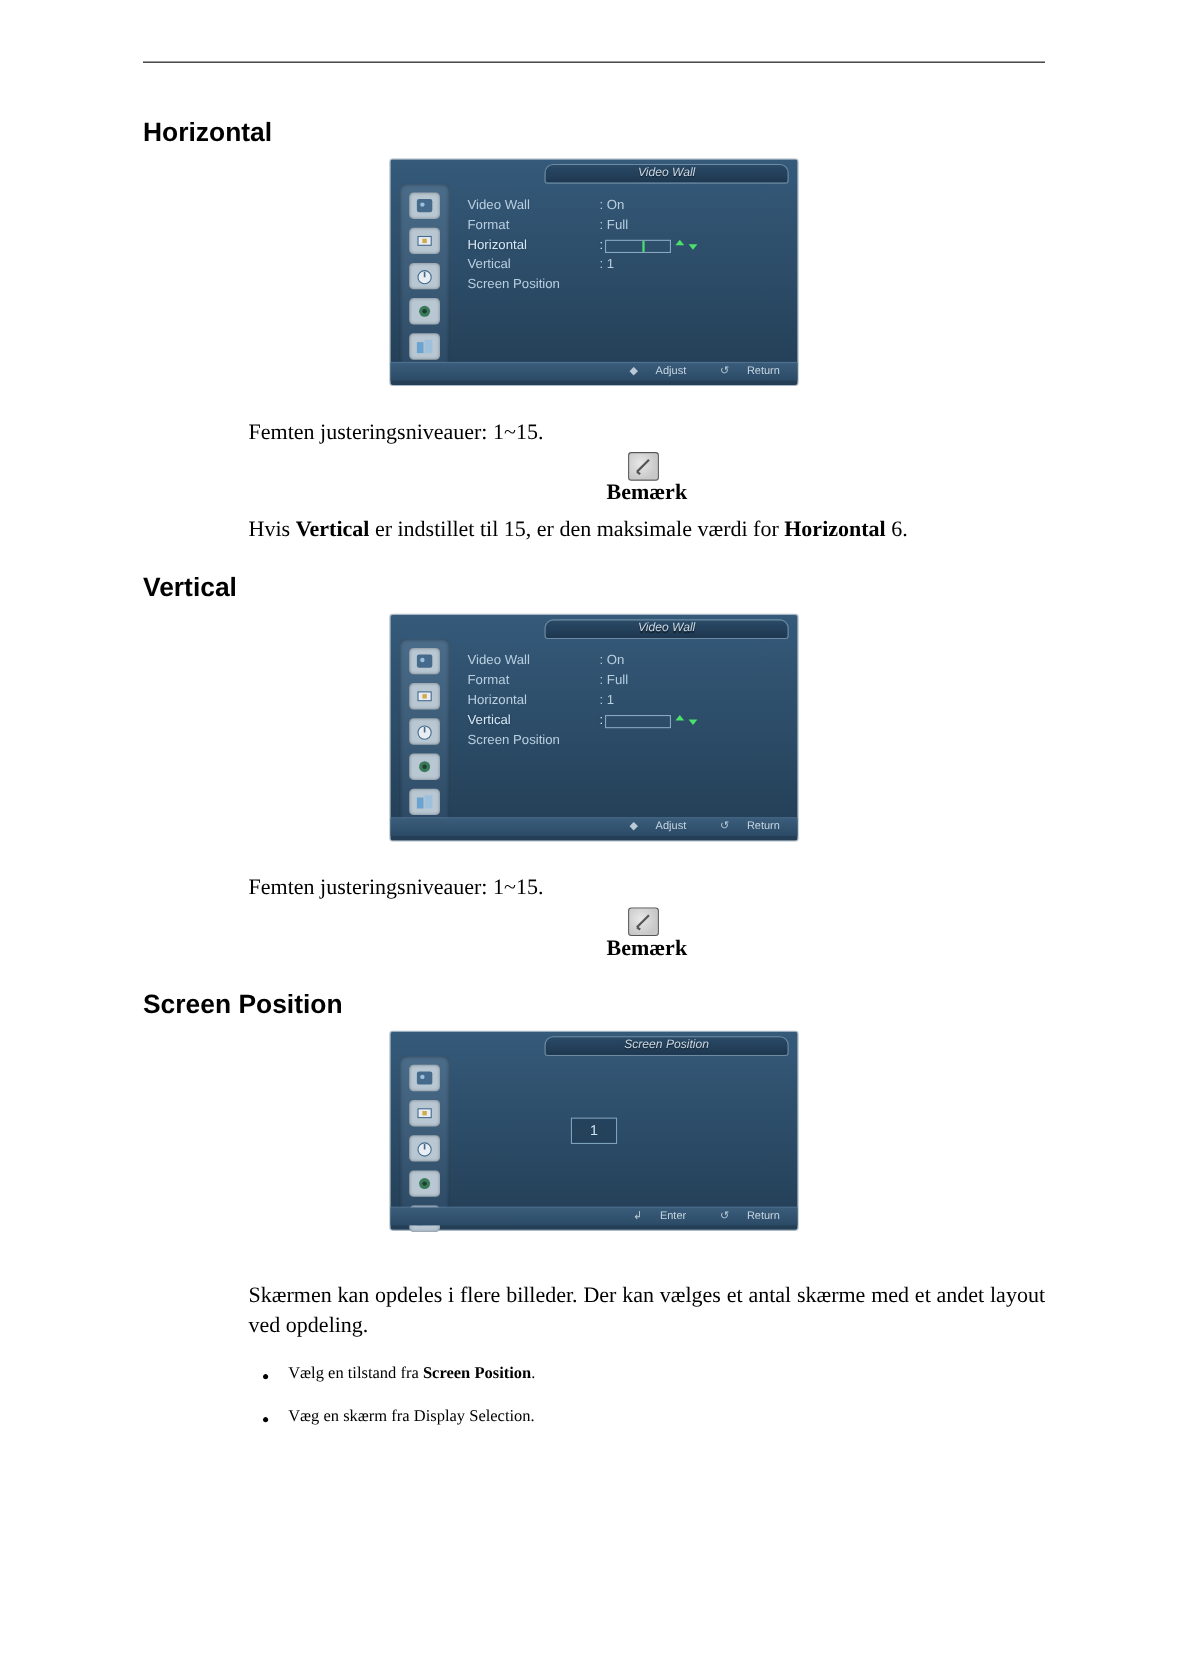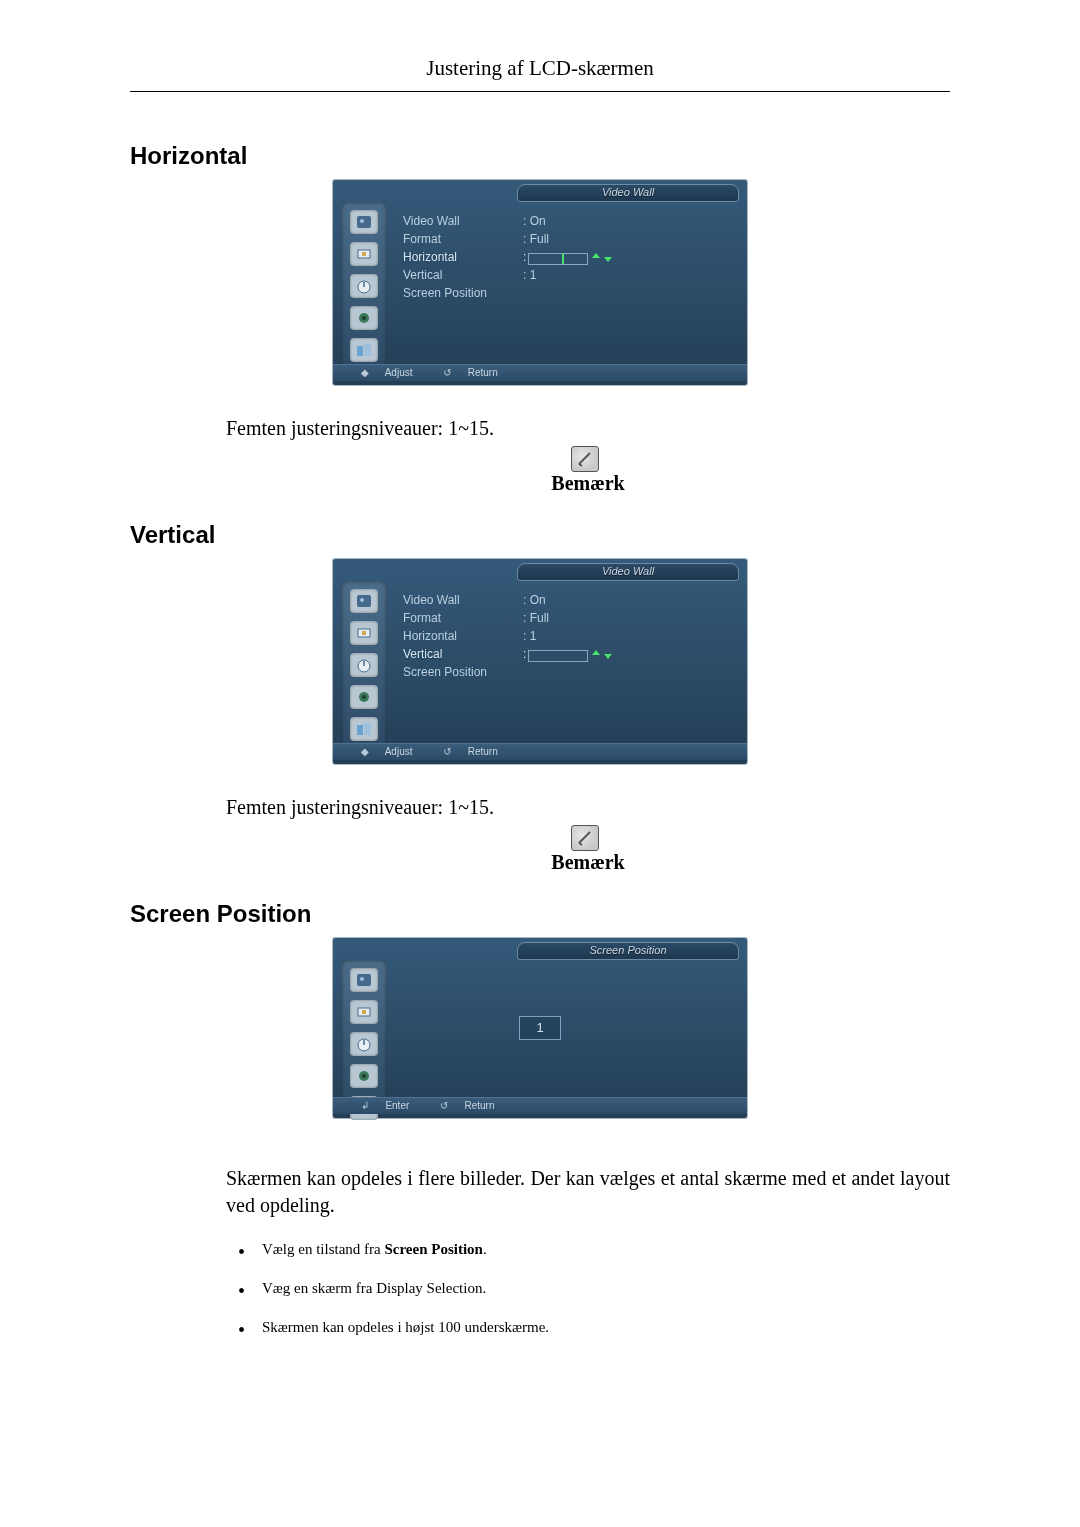--- a/index.html
+++ b/index.html
@@ -31,21 +31,21 @@
     margin: 0;
   }
   .section-title {
     font-family: Arial, Helvetica, sans-serif;
     font-weight: bold;
     font-size: 24px;
     color: #000;
     margin: 50px 0 10px 0;
   }
   .menu-pic {
-    width: 414px;
+    width: 370px;
     height: 205px;
     margin: 4px auto 30px auto;
     position: relative;
     background: linear-gradient(180deg, #355a7a 0%, #233e55 100%);
     border-radius: 2px;
     box-shadow: 0 0 0 1px #a8b9c5;
     font-family: Arial, Helvetica, sans-serif;
   }
   .menu-title-tab {
     position: absolute;
@@ -118,21 +118,22 @@
     position: relative;
     top: -2px;
   }
   .arrow.up { border-bottom: 5px solid #4be26b; }
   .arrow.down { border-top: 5px solid #4be26b; top: 2px; }
   .menu-footer {
     position: absolute;
     bottom: 4px; left: 0; right: 0;
     height: 16px;
     background: linear-gradient(#3a5d7b, #2b4a66);
-    padding-right: 2px;
+    text-align: right;
+    padding-right: 16px;
     font-size: 10px;
     color: #c8d6e2;
     line-height: 16px;
     border-top: 1px solid #4f7292;
   }
   .menu-footer span { margin-left: 14px; }
   .footer-glyph { opacity: 0.9; margin-right: 2px; }
 
   .pos-box {
     position: absolute;
@@ -191,21 +192,20 @@
     left: -24px;
     top: 0;
     font-size: 20px;
   }
   b { font-weight: bold; }
 </style>
 </head>
 <body>
 
 <div class="page">
-  <div class="header-title">Justering af LCD-skærmen</div>
   <hr class="hr-top">
 
   <div class="section-title">Horizontal</div>
 
   <div class="menu-pic">
     <div class="menu-title-tab">Video Wall</div>
     <div class="menu-sidebar">
       <div class="side-ico">
           <svg width="16" height="14">
             <rect x="1" y="1" width="14" height="12" rx="2" fill="#456a8c"></rect>
@@ -271,20 +271,23 @@
   <p class="body-text" style="margin-bottom:4px">Femten justeringsniveauer: 1~15.</p>
   <div class="note-row">
     <span class="note-icon">
         <svg width="18" height="18">
           <path d="M3 14 L14 3" stroke="#555" stroke-width="2"></path>
           <path d="M3 14 L6 16" stroke="#555" stroke-width="2"></path>
         </svg>
       </span>
     <span class="note-label">Bemærk</span>
   </div>
+  <p class="body-text">
+    <span>Hvis </span><b>Vertical</b><span> er indstillet til 15, er den maksimale værdi for </span><b>Horizontal</b><span> 6.</span>
+  </p>
 
   <div class="section-title" style="margin-top:26px">Vertical</div>
 
   <div class="menu-pic">
     <div class="menu-title-tab">Video Wall</div>
     <div class="menu-sidebar">
       <div class="side-ico">
           <svg width="16" height="14">
             <rect x="1" y="1" width="14" height="12" rx="2" fill="#456a8c"></rect>
             <circle cx="6" cy="6" r="2" fill="#9fc0dd"></circle>
@@ -400,16 +403,15 @@
     </div>
   </div>
 
   <p class="body-text body-justify" style="margin-left:96px">Skærmen kan opdeles i flere billeder. Der kan vælges et antal skærme med et andet layout ved opdeling.</p>
 
   <ul class="bullets">
     <li>
       <span>Vælg en tilstand fra </span><b>Screen Position</b><span>.</span>
     </li>
     <li>Væg en skærm fra Display Selection.</li>
-    <li>Skærmen kan opdeles i højst 100 underskærme.</li>
   </ul>
 
 </div>
 
 </body></html>

